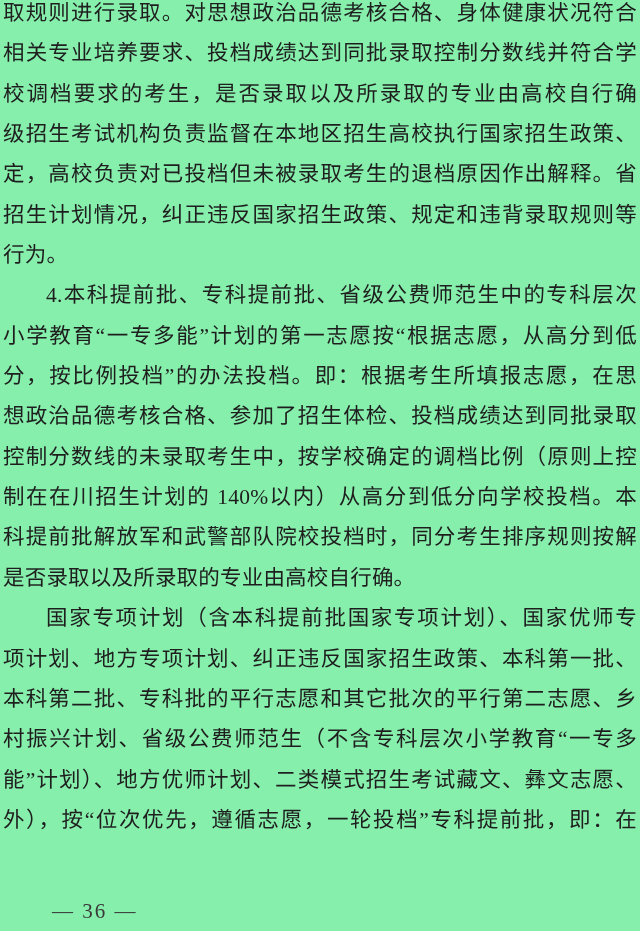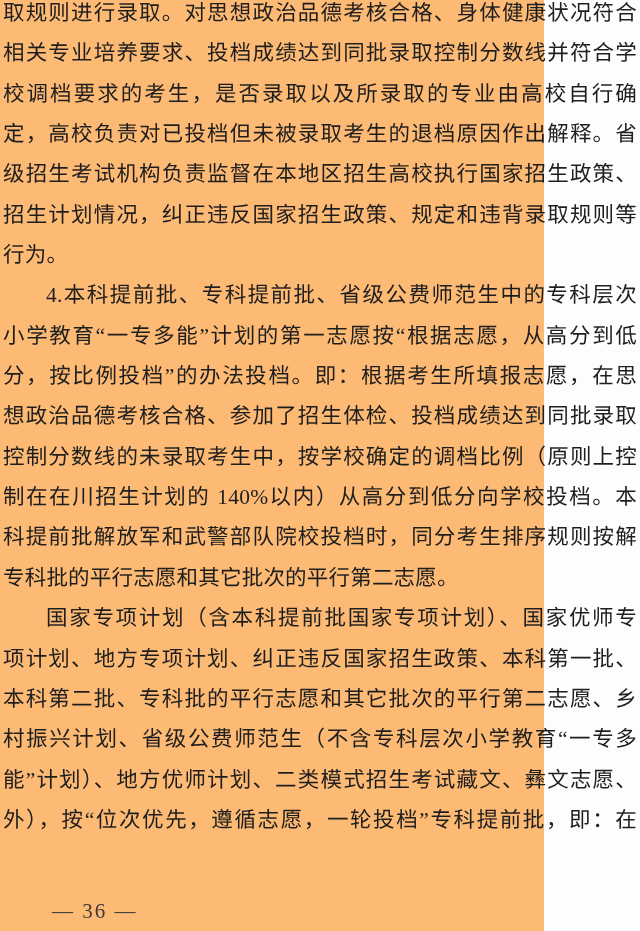--- a/index.html
+++ b/index.html
@@ -8,23 +8,23 @@
   }
   body {
     width: 640px;
     height: 931px;
     overflow: hidden;
     background: #fdfdfd;
     font-family: "Liberation Serif", "DejaVu Serif", serif;
   }
   .page {
     position: relative;
-    width: 544px;
+    width: 640px;
     height: 931px;
-    background: #fdba74;
+    background: #86efac;
     box-sizing: border-box;
   }
   .text-block {
     position: absolute;
     top: -7px;
     left: 0;
     width: 634px;
     padding: 0 3px;
     color: #1e1e1e;
   }
@@ -68,34 +68,34 @@
 </head>
 <body>
 
 <div class="page">
   <div class="text-block">
 
   <div class="para">
         <div class="line">取规则进行录取。对思想政治品德考核合格、身体健康状况符合</div>
         <div class="line">相关专业培养要求、投档成绩达到同批录取控制分数线并符合学</div>
         <div class="line">校调档要求的考生，是否录取以及所录取的专业由高校自行确</div>
+        <div class="line">级招生考试机构负责监督在本地区招生高校执行国家招生政策、</div>
         <div class="line">定，高校负责对已投档但未被录取考生的退档原因作出解释。省</div>
-        <div class="line">级招生考试机构负责监督在本地区招生高校执行国家招生政策、</div>
         <div class="line">招生计划情况，纠正违反国家招生政策、规定和违背录取规则等</div>
         <div class="line para-end">行为。</div>
       </div>
       <div class="para">
         <div class="line indent">4.本科提前批、专科提前批、省级公费师范生中的专科层次</div>
         <div class="line">小学教育“一专多能”计划的第一志愿按“根据志愿，从高分到低</div>
         <div class="line">分，按比例投档”的办法投档。即：根据考生所填报志愿，在思</div>
         <div class="line">想政治品德考核合格、参加了招生体检、投档成绩达到同批录取</div>
         <div class="line">控制分数线的未录取考生中，按学校确定的调档比例（原则上控</div>
         <div class="line">制在在川招生计划的 140%以内）从高分到低分向学校投档。本</div>
         <div class="line">科提前批解放军和武警部队院校投档时，同分考生排序规则按解</div>
-        <div class="line para-end">专科批的平行志愿和其它批次的平行第二志愿。</div>
+        <div class="line para-end">是否录取以及所录取的专业由高校自行确。</div>
       </div>
       <div class="para">
         <div class="line indent">国家专项计划（含本科提前批国家专项计划）、国家优师专</div>
         <div class="line">项计划、地方专项计划、纠正违反国家招生政策、本科第一批、</div>
         <div class="line">本科第二批、专科批的平行志愿和其它批次的平行第二志愿、乡</div>
         <div class="line">村振兴计划、省级公费师范生（不含专科层次小学教育“一专多</div>
         <div class="line">能”计划）、地方优师计划、二类模式招生考试藏文、彝文志愿、</div>
         <div class="line">外），按“位次优先，遵循志愿，一轮投档”专科提前批，即：在</div>
       </div>
     </div>

